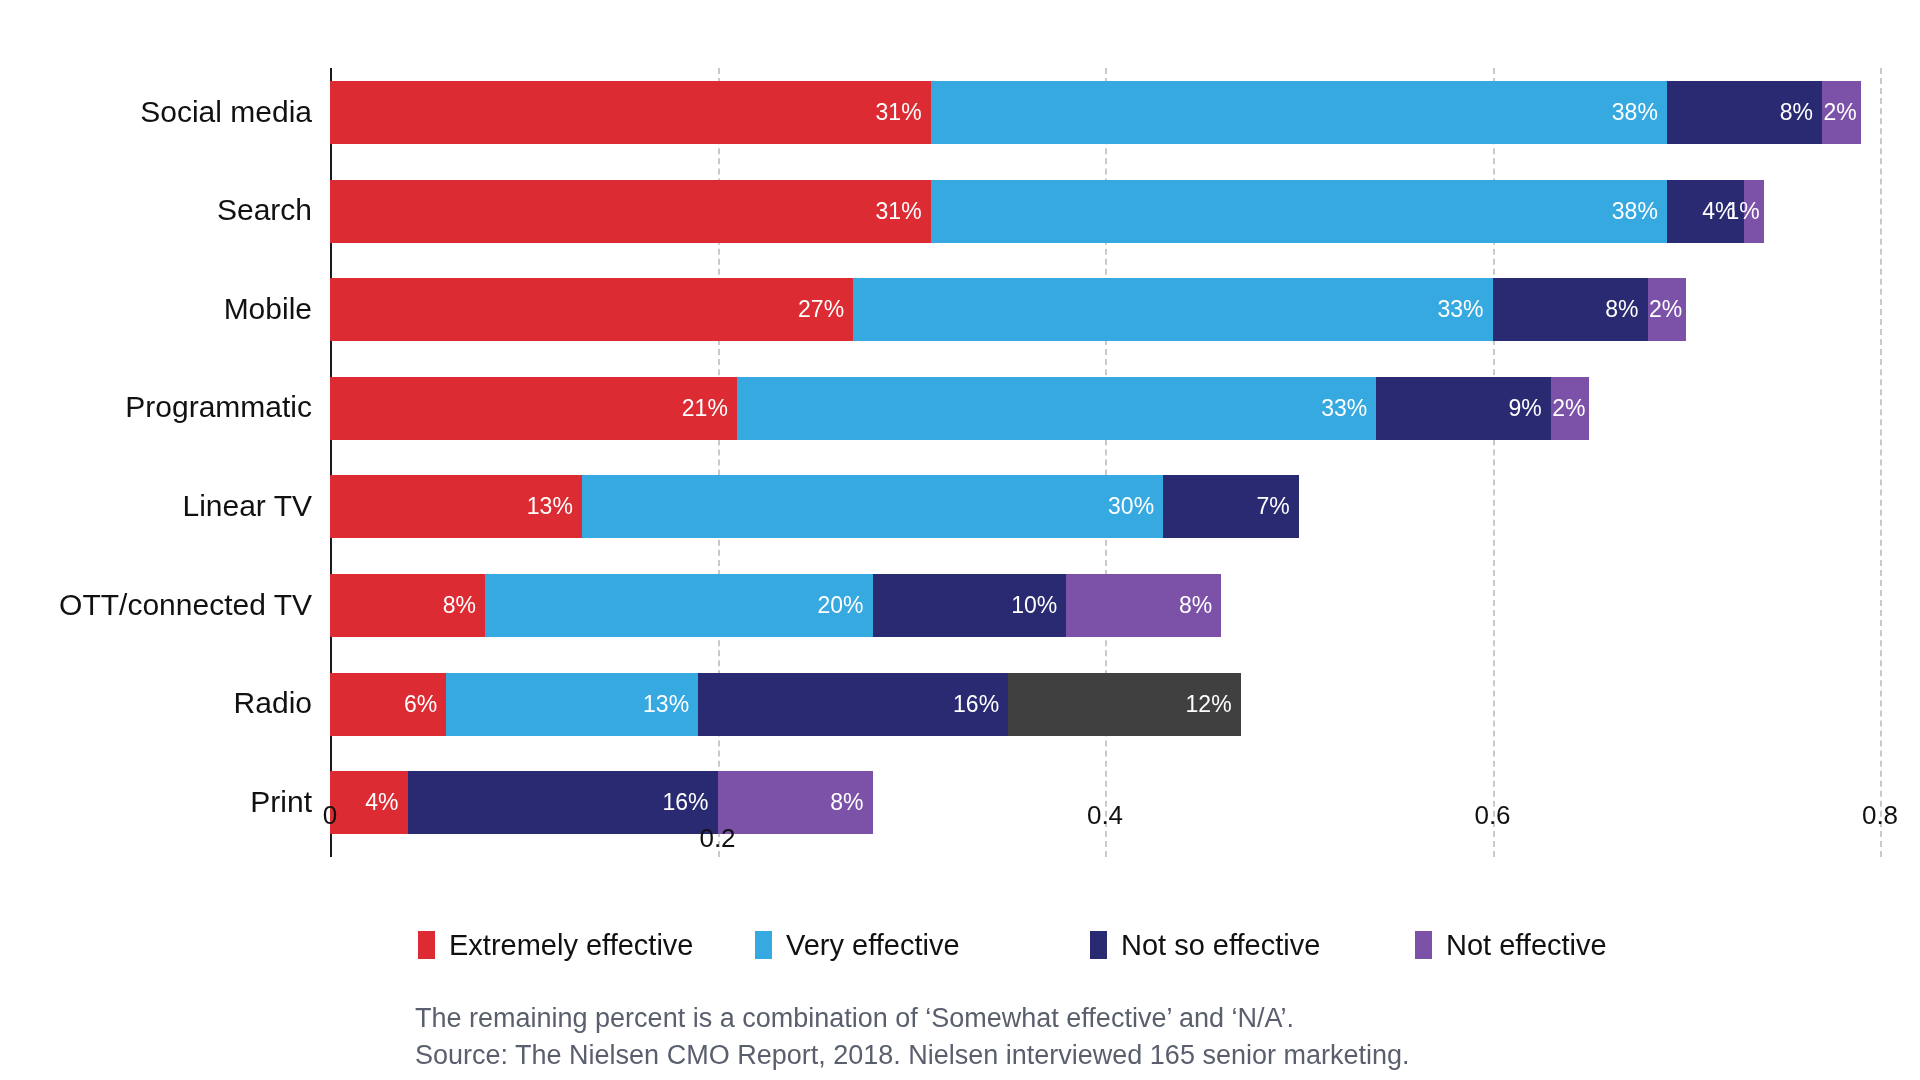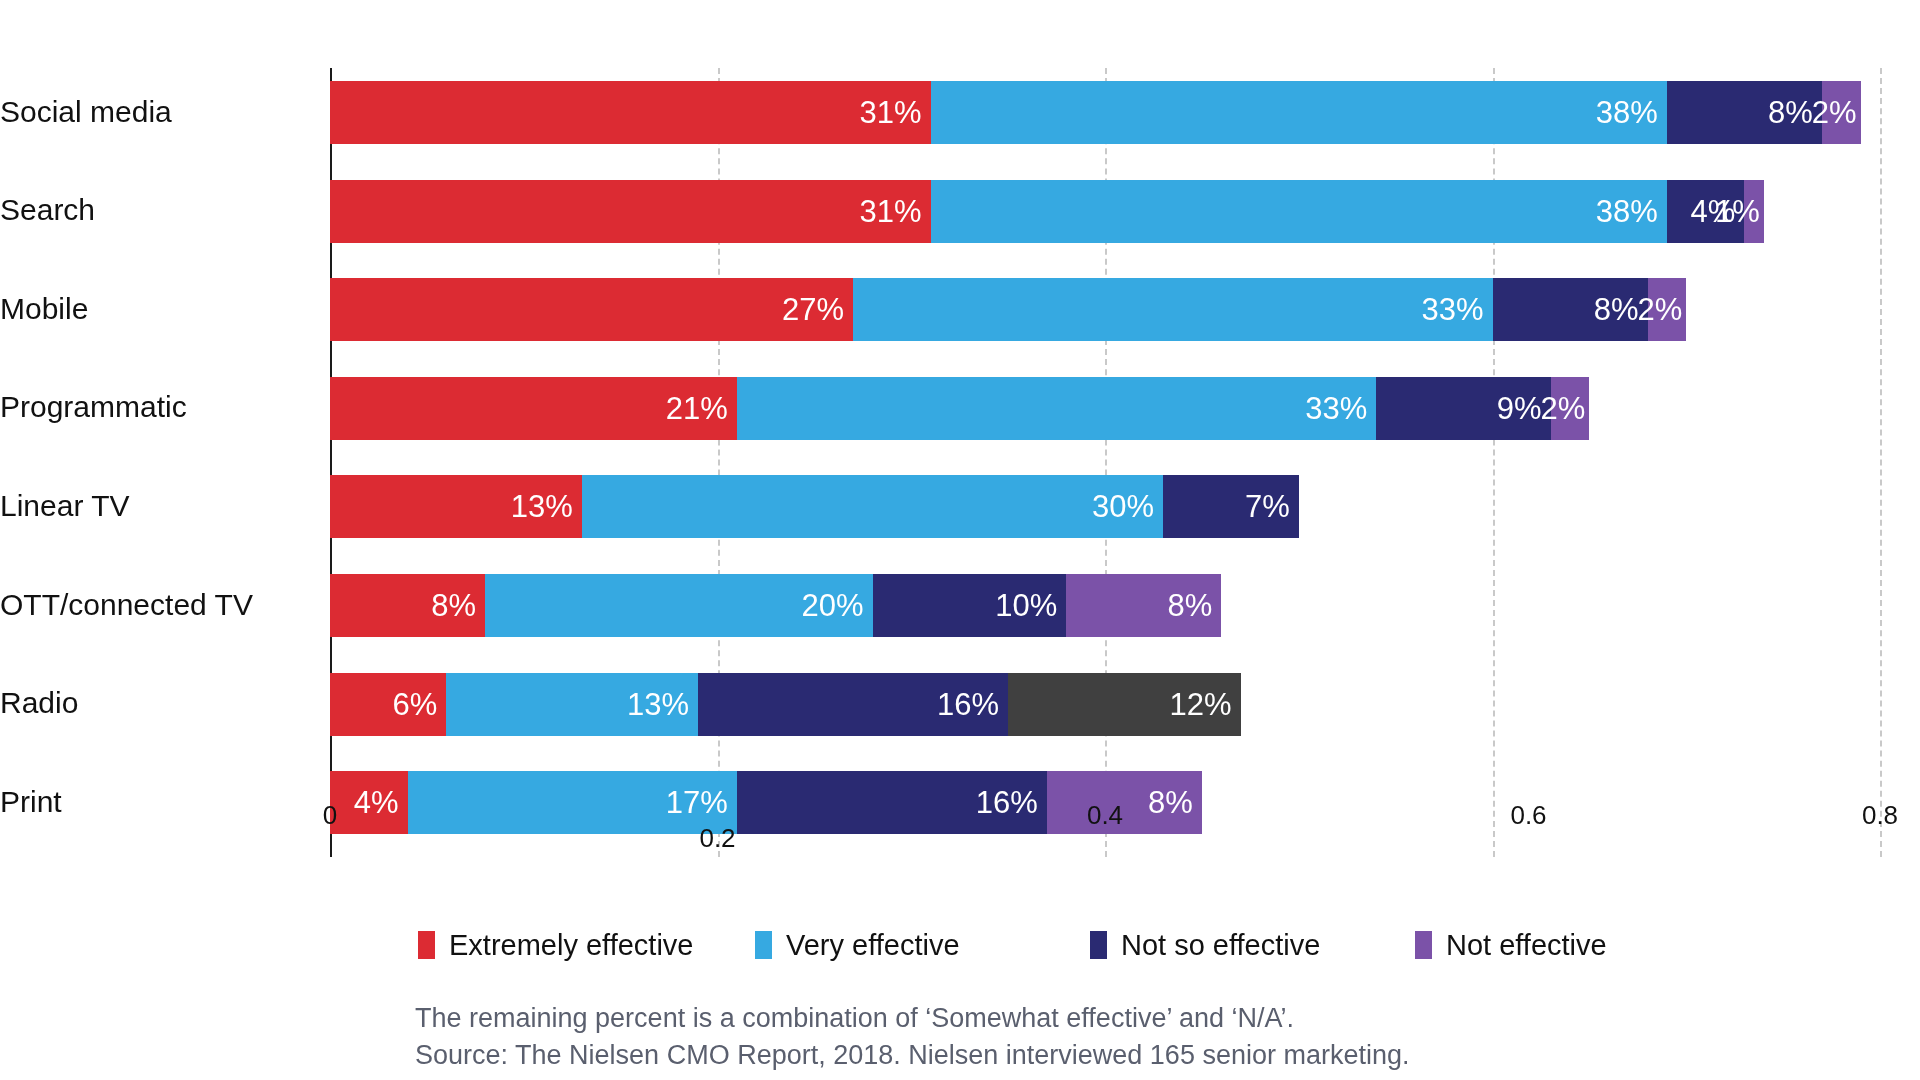--- a/index.html
+++ b/index.html
@@ -66,40 +66,40 @@
   .seg {
     position: relative;
     display: flex;
     align-items: center;
     justify-content: flex-end;
     box-sizing: border-box;
     overflow: visible;
   }
   .seg-label {
     color: #ffffff;
-    font-size: 31px;
+    font-size: 23px;
     font-family: "Liberation Sans", sans-serif;
     padding-right: 9px;
     white-space: nowrap;
     line-height: 1;
   }
 
   
   .cat-labels {
     position: absolute;
     left: 0;
     top: 68px;
     width: 312px;
     height: 789px;
   }
   .cat-label {
     position: absolute;
     right: 0;
     width: 312px;
-    text-align: left;
+    text-align: right;
     font-size: 30px;
     color: #111111;
     font-family: "Liberation Sans", sans-serif;
     line-height: 1;
   }
 
   
   .xtick {
     position: absolute;
     top: 800px;
@@ -268,38 +268,35 @@
             <span class="seg-label">16%</span>
           </div>
           <div class="seg" style="width: 232.5px; background: #404040;">
             <span class="seg-label">12%</span>
           </div>
         </div>
         <div class="bar-row" style="top: 703.2px;">
           <div class="seg" style="width: 77.5px; background: rgb(220, 43, 51);">
             <span class="seg-label">4%</span>
           </div>
-          <div class="seg" style="width: 329.375px; background: rgb(54, 169, 225);">
-            <span class="seg-label">17%</span>
-          </div>
           <div class="seg" style="width: 310px; background: rgb(42, 42, 114);">
             <span class="seg-label">16%</span>
           </div>
           <div class="seg" style="width: 155px; background: rgb(123, 82, 168);">
             <span class="seg-label">8%</span>
           </div>
         </div>
       </div>
   </div>
 
   <div class="xticks-layer">
       <div class="xtick" style="left: 330px;">0</div>
       <div class="xtick" style="left: 717.5px; margin-top: 23px;">0.2</div>
       <div class="xtick" style="left: 1105px;">0.4</div>
-      <div class="xtick" style="left: 1492.5px; margin-left: 36px;">0.6</div>
+      <div class="xtick" style="left: 1492.5px;">0.6</div>
       <div class="xtick" style="left: 1880px;">0.8</div>
     </div>
 
   <div class="legend">
       <div class="legend-item" style="left: 88px;">
         <span class="legend-swatch" style="background: rgb(220, 43, 51);"></span>
         <span class="legend-text">Extremely effective</span>
       </div>
       <div class="legend-item" style="left: 425px;">
         <span class="legend-swatch" style="background: rgb(54, 169, 225);"></span>

